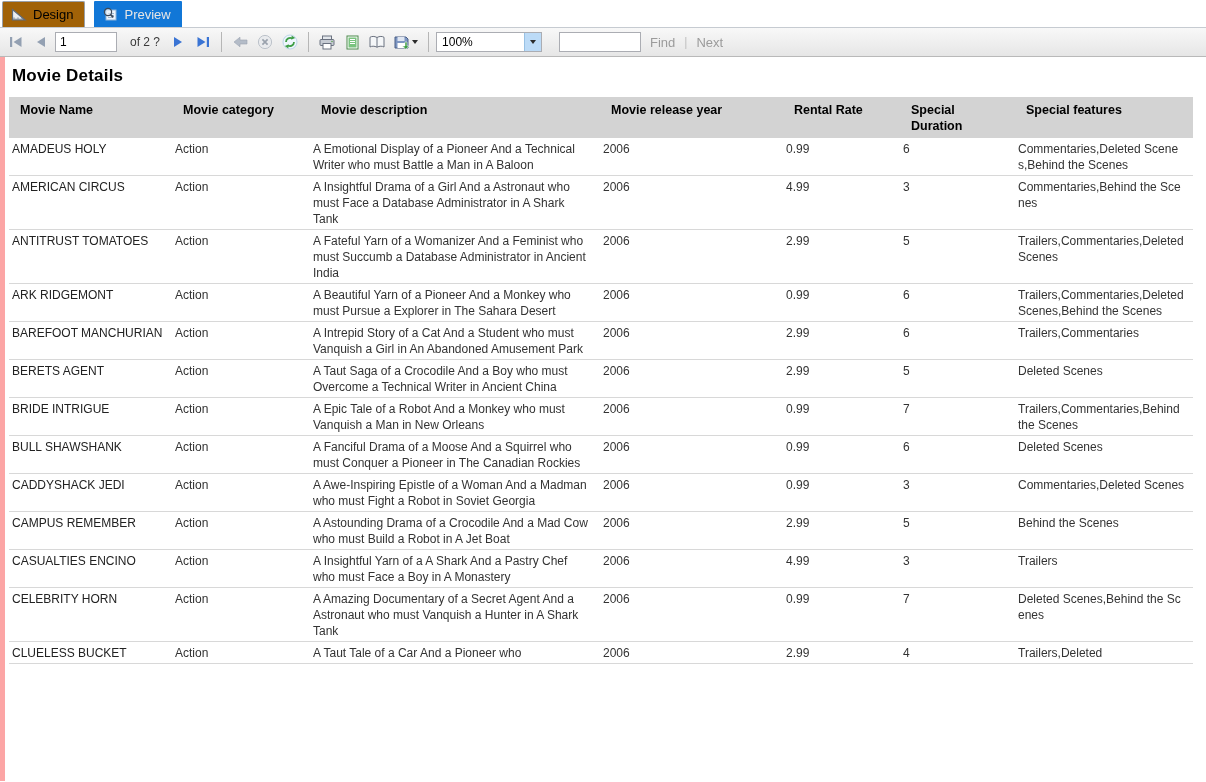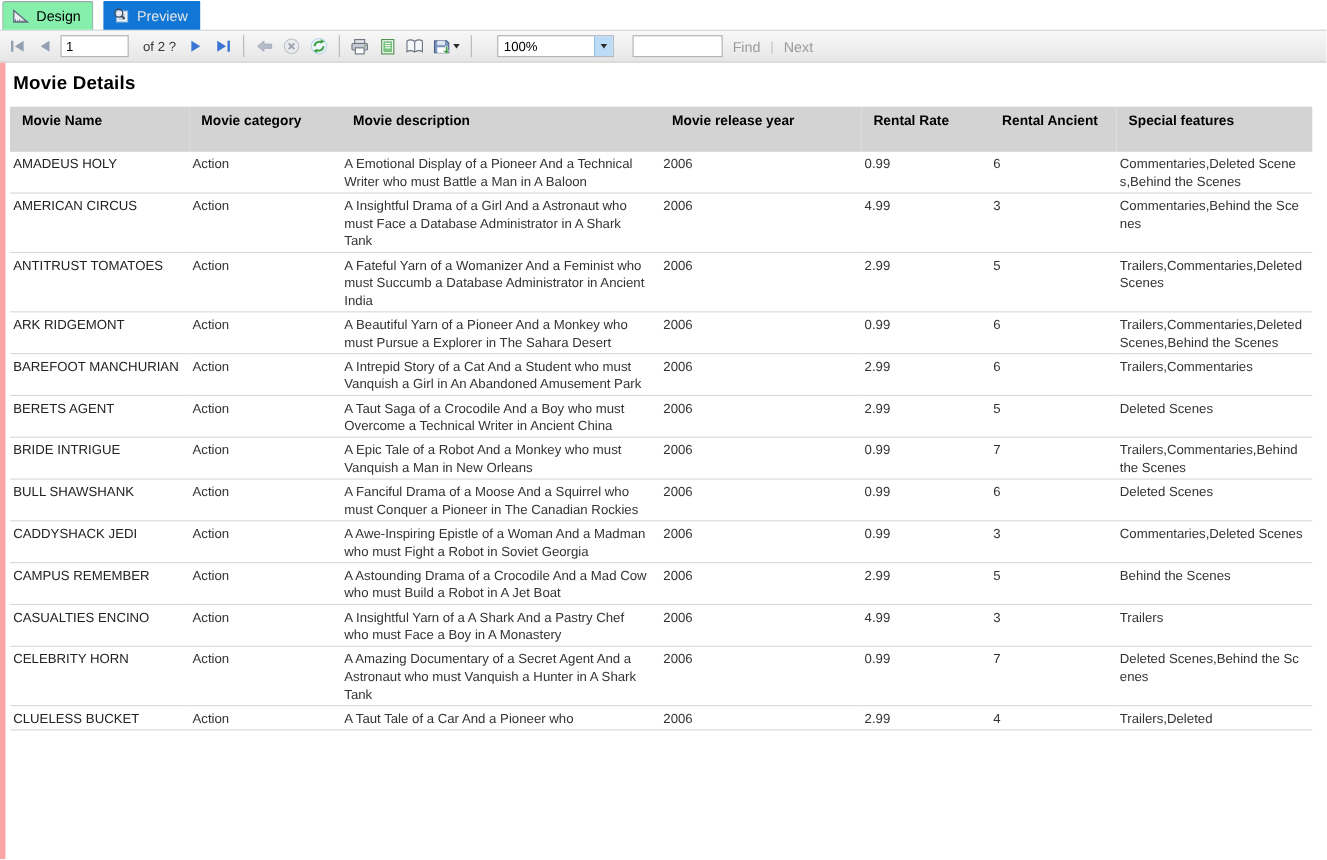--- a/index.html
+++ b/index.html
@@ -4,36 +4,36 @@
 <style>
   * { margin: 0; padding: 0; box-sizing: border-box; }
   html, body { width: 1206px; height: 782px; overflow: hidden; background: #fff;
     font-family: "Liberation Sans", sans-serif; }
 
   
   .tabstrip { height: 28px; background: #fff; display: flex; align-items: flex-end;
     padding-left: 2px; border-bottom: 1px solid #c6cbd1; }
   .tab { height: 26px; display: inline-flex; align-items: center; gap: 6px;
     padding: 0 11px 0 8px; font-size: 13px; cursor: default; }
-  .tab.design { background: #86efac; color: #000;
+  .tab.design { background: #a16207; color: #000;
     border: 1px solid #9aa0a8; border-bottom: none; border-radius: 2px 2px 0 0; }
   .tab.preview { background: #1177d7; color: #e5e5e5; margin-left: 9px; border-radius: 1px 1px 0 0; }
   .tab .tico { display: inline-flex; }
 
   
   .toolbar { height: 29px; display: flex; align-items: center; padding: 0 5px; gap: 3px;
     background: linear-gradient(#f8f8f8, #e6e6e6); border-bottom: 1px solid #b9b9b9; }
   .tbtn { width: 22px; height: 22px; display: inline-flex; align-items: center;
     justify-content: center; border-radius: 2px; }
   .sep { width: 1px; height: 20px; background: #b6b6b6; margin: 0 4px; flex: none; }
   .page-input { width: 62px; height: 20px; border: 1px solid #abadb3; font-size: 12px;
     padding: 0 4px; font-family: "Liberation Sans", sans-serif; }
   .of-label { font-size: 12px; color: #3a3a3a; margin: 0 4px 0 10px; white-space: nowrap; }
   .combo { width: 106px; height: 20px; border: 1px solid #abadb3; background: #fff;
-    display: inline-flex; align-items: center; margin-left: 16px; }
+    display: inline-flex; align-items: center; margin-left: 0; }
   .combo .val { flex: 1; font-size: 12px; padding-left: 5px; }
   .combo .drop { width: 17px; height: 18px; background: #bcdbf7; border-left: 1px solid #98c1e4;
     display: inline-flex; align-items: center; justify-content: center; }
   .caret { width: 0; height: 0; border-left: 4px solid transparent;
     border-right: 4px solid transparent; border-top: 5px solid #2b2b2b; }
   .caret.small { border-left-width: 3px; border-right-width: 3px; border-top-width: 4px; }
   .find-input { width: 82px; height: 20px; border: 1px solid #abadb3; margin-left: 14px;
     font-size: 12px; padding: 0 4px; font-family: "Liberation Sans", sans-serif; }
   .find-link { font-size: 13px; color: #9b9b9b; margin: 0 6px; }
   .find-bar-sep { color: #c0c0c0; font-size: 12px; }
@@ -195,21 +195,21 @@
           <col style="width:115px">
         <col style="width:178px">
       </colgroup>
       <thead>
         <tr>
           <th>Movie Name</th>
           <th>Movie category</th>
           <th>Movie description</th>
           <th>Movie release year</th>
           <th>Rental Rate</th>
-          <th>Rental Ancient</th>
+          <th>Special Duration</th>
           <th>Special features</th>
         </tr>
       </thead>
       <tbody>
   <tr>
     <td class="c-name">AMADEUS HOLY</td>
     <td>Action</td>
     <td>A Emotional Display of a Pioneer And a Technical Writer who must Battle a Man in A Baloon</td>
     <td>2006</td>
     <td>0.99</td>

